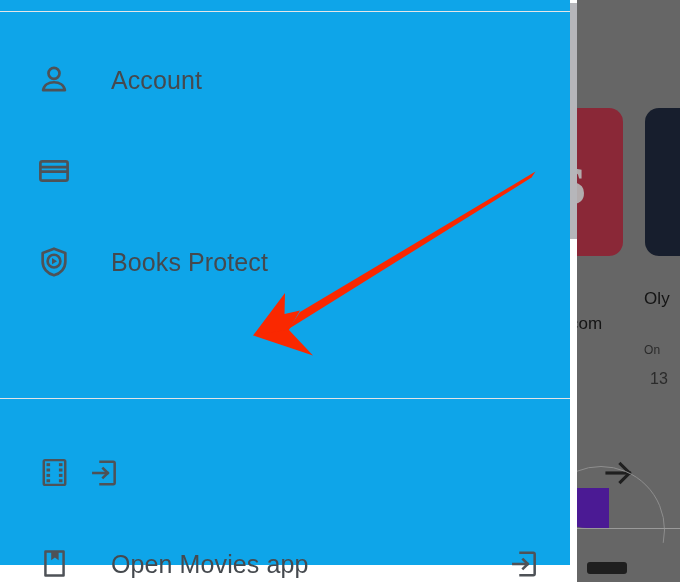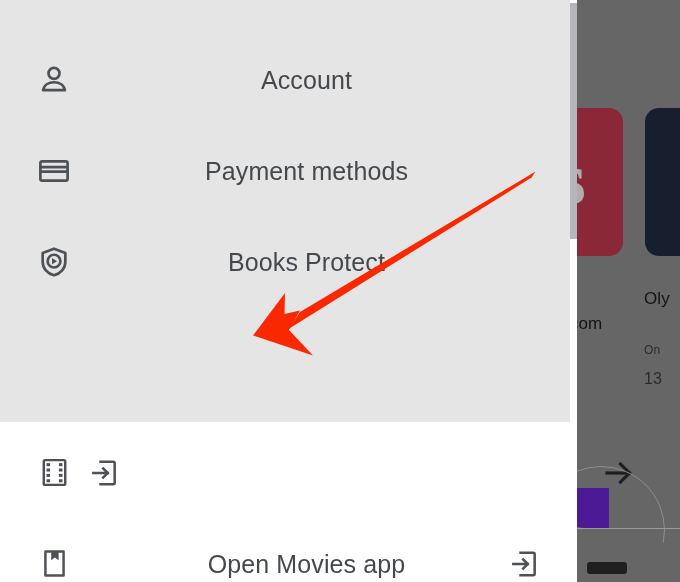--- a/index.html
+++ b/index.html
@@ -114,23 +114,22 @@
     width: 10px; height: 236px;
     background: #b6b6ba;
     border-radius: 0;
   }
 
   
   .drawer {
     position: absolute;
     top: 0; left: 0;
     width: 570px;
-    height: 422px;
-    background: #e5e5e5;
-    text-align: center;
+    height: 565px;
+    background: #0ea5e9;
   }
   .drawer-top-rule {
     position: absolute;
     top: 11px; left: 0;
     width: 570px; height: 1px;
     background: #e4e6e8;
   }
 
   .menu-group { position: absolute; left: 0; width: 570px; }
   .menu-group-primary { top: 34px; }
@@ -195,21 +194,21 @@
 
   <div class="scrim">
     <div class="bg-tile bg-tile-app1">
       <span class="glyph">s</span>
     </div>
     <div class="bg-tile bg-tile-app2"></div>
 
     <div class="bg-caption bg-caption-1">.com</div>
     <div class="bg-caption bg-caption-2">Oly</div>
     <div class="bg-caption bg-caption-3">On</div>
-    <div class="bg-caption" style="left:67px; top:368px; font-size:16px; color:#2b2b2b;">13</div>
+    <div class="bg-caption" style="left:73px; top:368px; font-size:16px; color:#2b2b2b;">13</div>
 
     <div class="bg-arrow">
       <svg viewBox="0 0 24 24" width="40" height="36" fill="none" stroke="currentColor" stroke-width="2.1" stroke-linecap="square">
         <path d="M4 12h15"></path>
         <path d="M13 6l6 6-6 6"></path>
       </svg>
     </div>
 
     <div class="bg-circle"></div>
     <div class="bg-purple"></div>
@@ -236,21 +235,20 @@
         <span class="trailing empty"></span>
       </div>
 
       <div class="menu-item">
         <span class="icon">
           <svg viewBox="0 0 24 24" width="34" height="34" fill="none" stroke="currentColor" stroke-width="1.9">
             <rect x="2.4" y="5.2" width="19.2" height="13.6" rx="1.4"></rect>
             <path d="M2.4 9.3h19.2M2.4 12.4h19.2" stroke-width="1.9"></path>
           </svg>
         </span>
-        <span class="label">Payment methods</span>
         <span class="trailing empty"></span>
       </div>
 
       <div class="menu-item">
         <span class="icon">
           <svg viewBox="0 0 24 24" width="34" height="34" fill="none" stroke="currentColor" stroke-width="1.9">
             <path d="M12 2.6l8 3.1v6.1c0 4.7-3.3 8.4-8 9.6-4.7-1.2-8-4.9-8-9.6V5.7z" stroke-linejoin="round"></path>
             <circle cx="12" cy="11.4" r="4.5"></circle>
             <path d="M10.6 9.2l3.6 2.2-3.6 2.2z" fill="currentColor" stroke="none"></path>
           </svg>

